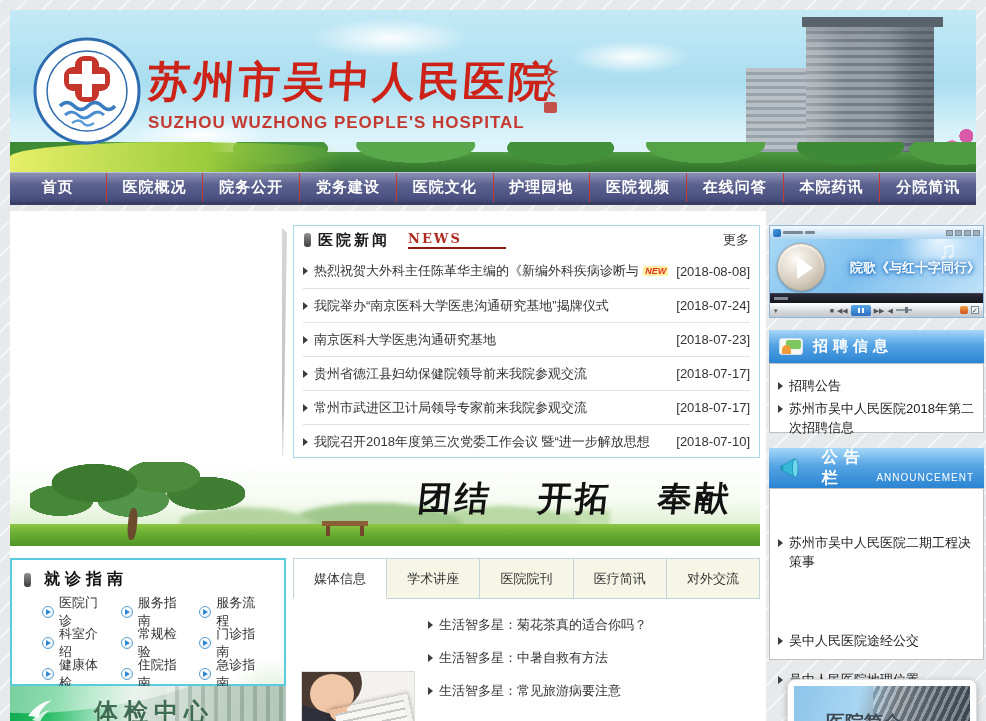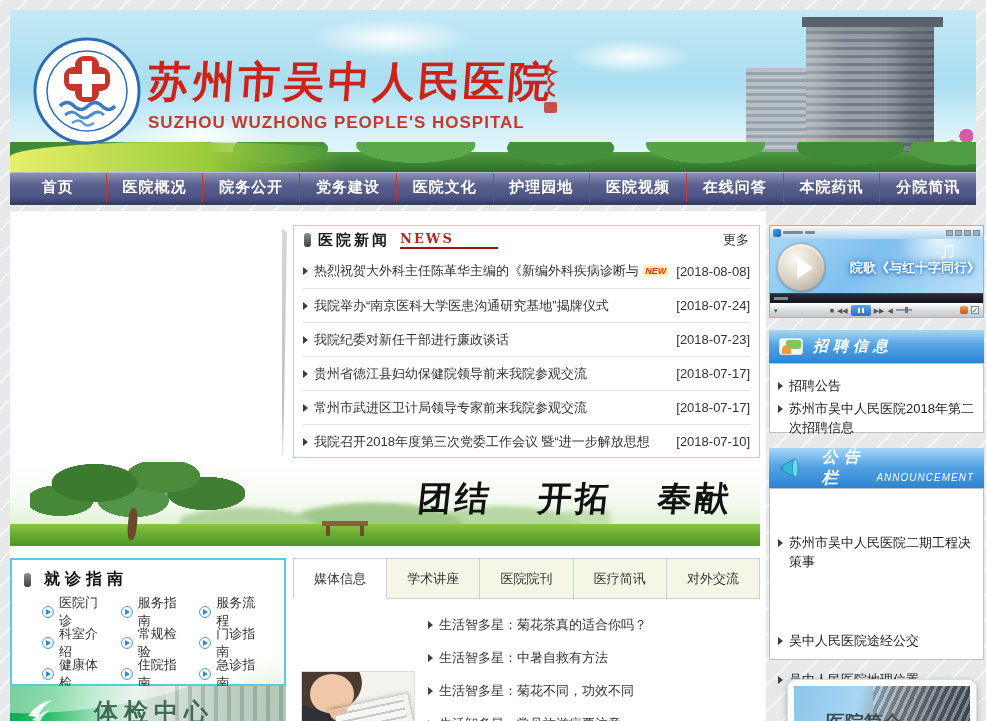--- a/index.html
+++ b/index.html
@@ -59,21 +59,21 @@
 .slideshow{position:absolute;left:12px;top:222px;width:268px;height:236px;background:#fff;}
 .slide-shadow{position:absolute;left:282px;top:228px;width:5px;height:228px;opacity:.55;
 background:linear-gradient(180deg,#b8b8b8,#8a8a8a 80%,#d8d8d8);
 clip-path:polygon(0 0,100% 2%,25% 100%,0 100%);}
 
 
 .news{position:absolute;left:293px;top:225px;width:467px;height:233px;background:#fff;border:1px solid #a9d6e8;}
 .news-head{display:flex;align-items:center;height:28px;padding:0 10px;}
 .bullet{width:7px;height:14px;border-radius:3px;background:linear-gradient(180deg,#909090,#3d3d3d);margin-right:7px;flex:none;}
 .news-title{font-size:15px;font-weight:bold;color:#1a1a1a;letter-spacing:3px;}
-.news-sub{margin-left:10px;display:inline-block;width:98px;font-family:"DejaVu Serif",serif;
+.news-sub{margin-left:18px;display:inline-block;width:98px;font-family:"DejaVu Serif",serif;
 font-size:13px;font-weight:bold;color:#b02a20;letter-spacing:2px;border-bottom:2px solid #8e1b12;padding-bottom:1px;}
 .news-more{margin-left:auto;font-size:13px;color:#333;cursor:pointer;}
 .news-row{display:flex;align-items:center;height:34px;margin:0 9px;}
 .news-row + .news-row{border-top:1px solid #e2e2e2;}
 .tri{width:0;height:0;border-left:5px solid #3d3d3d;border-top:4px solid rgba(0,0,0,0);border-bottom:4px solid rgba(0,0,0,0);margin-right:6px;flex:none;}
 .news-link{font-size:13px;color:#333;white-space:nowrap;overflow:hidden;cursor:pointer;}
 .badge{margin-left:5px;background:#fff0a0;color:#e03020;font-size:9px;font-weight:bold;font-style:italic;padding:0 2px;border-radius:2px;flex:none;}
 .news-date{margin-left:auto;font-size:13px;color:#333;flex:none;padding-left:8px;}
 
 
@@ -108,21 +108,21 @@
 display:flex;align-items:center;justify-content:center;gap:2px;cursor:pointer;}
 .pause-pill i{display:block;width:2px;height:5px;background:#fff;}
 .vol-track{width:16px;height:2px;background:#8a949c;}
 .vol-knob{width:3px;height:6px;background:#6a747c;margin-left:-10px;}
 .pc-right{display:flex;align-items:center;gap:3px;margin-left:auto;}
 .pc-red{width:8px;height:8px;border-radius:2px;background:linear-gradient(180deg,#f0a040,#d05020);cursor:pointer;}
 .pc-chk{width:8px;height:8px;border:1px solid #7a8c98;background:#eef2f4;font-size:7px;line-height:7px;text-align:center;color:#444;cursor:pointer;}
 
 
 .blue-head{position:absolute;left:769px;width:215px;display:flex;align-items:center;padding:0 10px;
-background:linear-gradient(180deg,#a6d7f8 0%,#55a4e4 45%,#2b84d2 100%);font-style:italic;}
+background:linear-gradient(180deg,#a6d7f8 0%,#55a4e4 45%,#2b84d2 100%);}
 .rec-head{top:330px;height:33px;}
 .rec-icon{width:24px;height:17px;background:#f8f8f4;border-radius:3px;position:relative;overflow:hidden;border:1px solid #cfe2f2;flex:none;}
 .rec-icon:before{content:"";position:absolute;right:1px;top:1px;width:15px;height:9px;background:#7ec860;border-radius:2px;}
 .rec-icon:after{content:"";position:absolute;left:2px;bottom:-1px;width:9px;height:10px;background:#f09a3a;border-radius:50% 50% 0 0;}
 .head-title{margin-left:10px;color:#fff;font-size:15px;font-weight:bold;letter-spacing:5px;white-space:nowrap;}
 .side-box{position:absolute;left:769px;width:215px;background:#fff;border:1px solid #c0c0c0;}
 .rec-box{top:363px;height:70px;padding:12px 8px 0;}
 .side-item{display:flex;font-size:13px;color:#222;line-height:19px;cursor:pointer;margin-bottom:4px;}
 .side-item .tri{margin-top:6px;}
 .ann-head{top:448px;height:40px;}
@@ -280,21 +280,21 @@
 
       <div class="news-row">
         <span class="tri"></span>
         <a class="news-link">我院举办“南京医科大学医患沟通研究基地”揭牌仪式</a>
 
         <span class="news-date">[2018-07-24]</span>
       </div>
 
       <div class="news-row">
         <span class="tri"></span>
-        <a class="news-link">我院纪委对新任干部进行廉政谈话</a>
+        <a class="news-link">南京医科大学医患沟通研究基地</a>
 
         <span class="news-date">[2018-07-23]</span>
       </div>
 
       <div class="news-row">
         <span class="tri"></span>
         <a class="news-link">贵州省德江县妇幼保健院领导前来我院参观交流</a>
 
         <span class="news-date">[2018-07-17]</span>
       </div>
@@ -495,24 +495,20 @@
         <div class="media-item">
           <span class="tri"></span>
           <a>生活智多星：菊花茶真的适合你吗？</a>
         </div>
 
         <div class="media-item">
           <span class="tri"></span>
           <a>生活智多星：中暑自救有方法</a>
         </div>
 
-        <div class="media-item">
-          <span class="tri"></span>
-          <a>生活智多星：菊花不同，功效不同</a>
-        </div>
 
         <div class="media-item">
           <span class="tri"></span>
           <a>生活智多星：常见旅游病要注意</a>
         </div>
       </div>
     <div class="media-img">
       <div class="mi-hair"></div>
       <div class="mi-face"></div>
       <div class="mi-body"></div>

